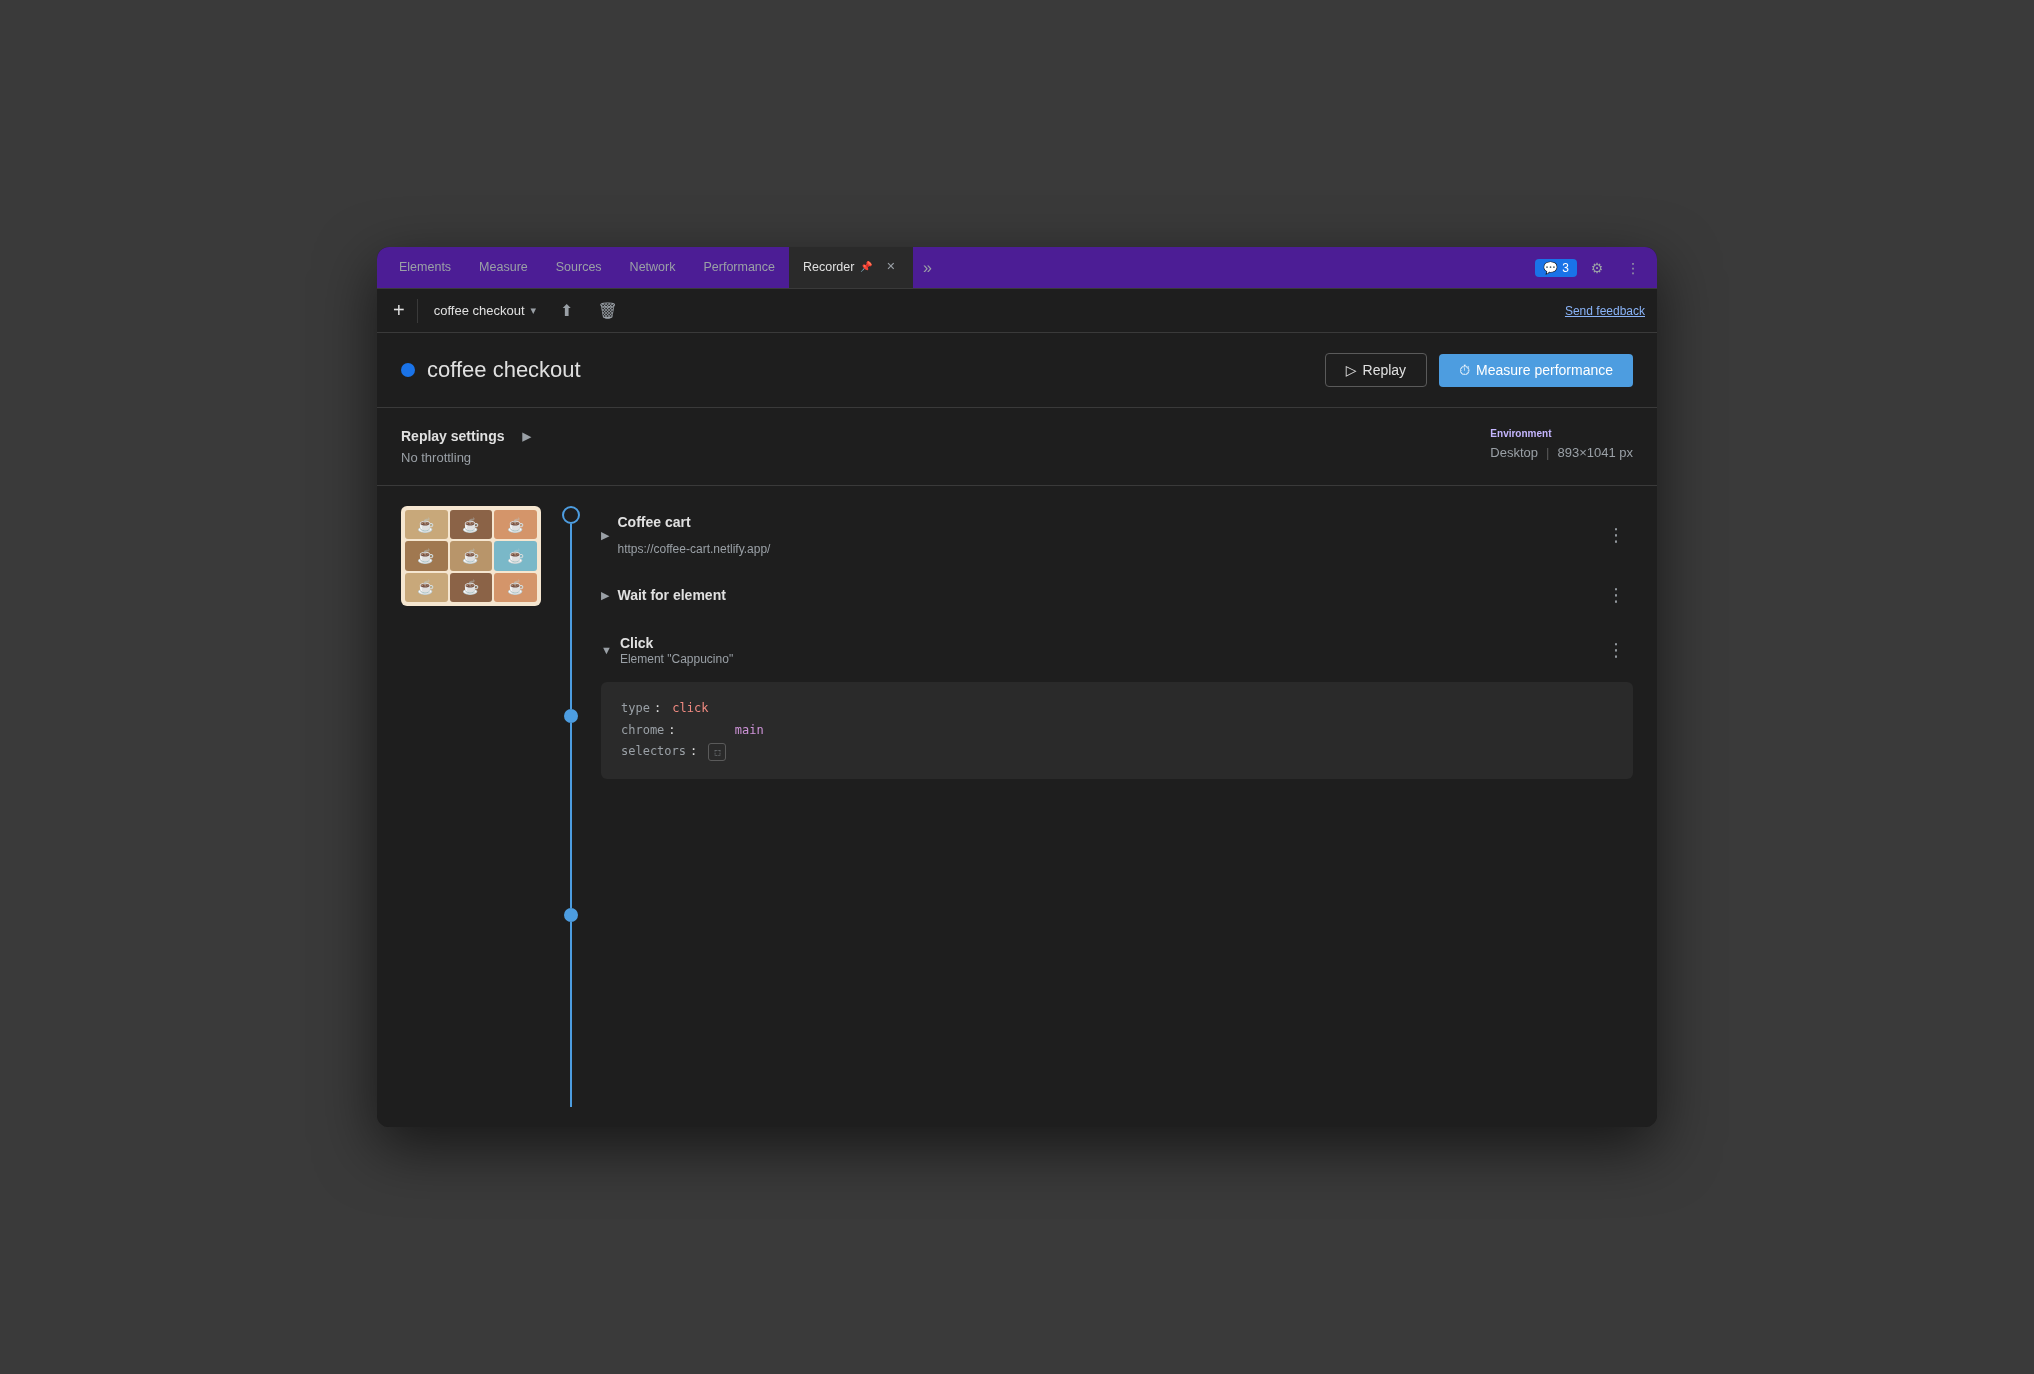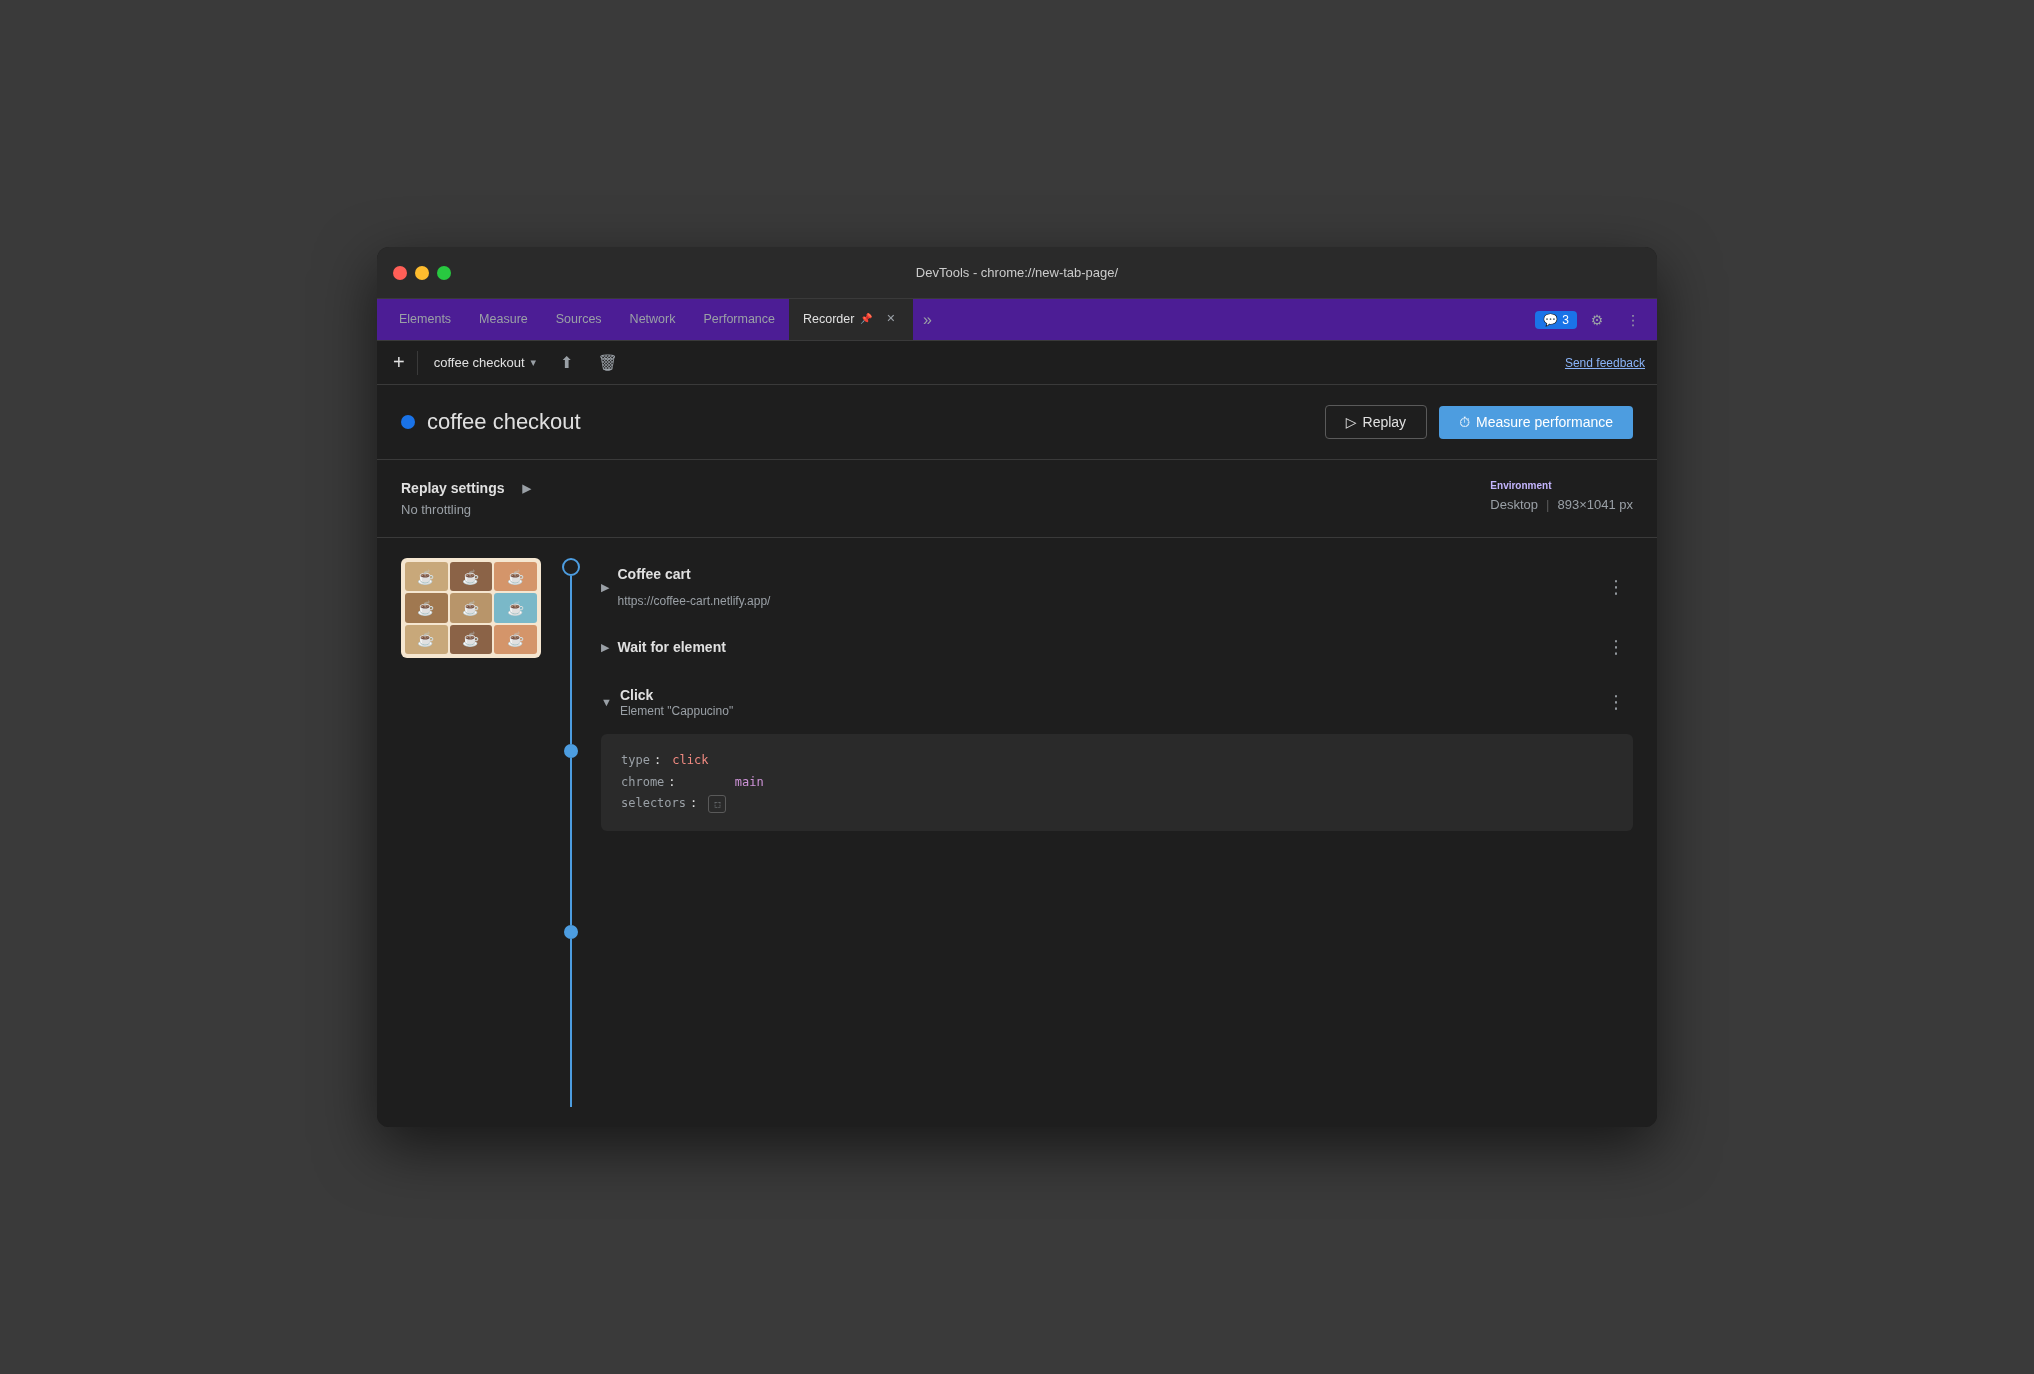--- a/index.html
+++ b/index.html
@@ -498,28 +498,20 @@
       background: #4d9de0;
       flex: 1;
       min-height: 16px;
     }
   </style>
 </head>
 <body>
 
 <div class="window">
 
-  <div class="title-bar">
-    <div class="traffic-lights">
-      <div class="traffic-light tl-red"></div>
-      <div class="traffic-light tl-yellow"></div>
-      <div class="traffic-light tl-green"></div>
-    </div>
-    <span class="title-text">DevTools - chrome://new-tab-page/</span>
-  </div>
 
   <div class="tabs-bar">
     <div class="tab-item">
       <span>Elements</span>
     </div>
     <div class="tab-item">
       <span>Measure</span>
     </div>
     <div class="tab-item">
       <span>Sources</span>

